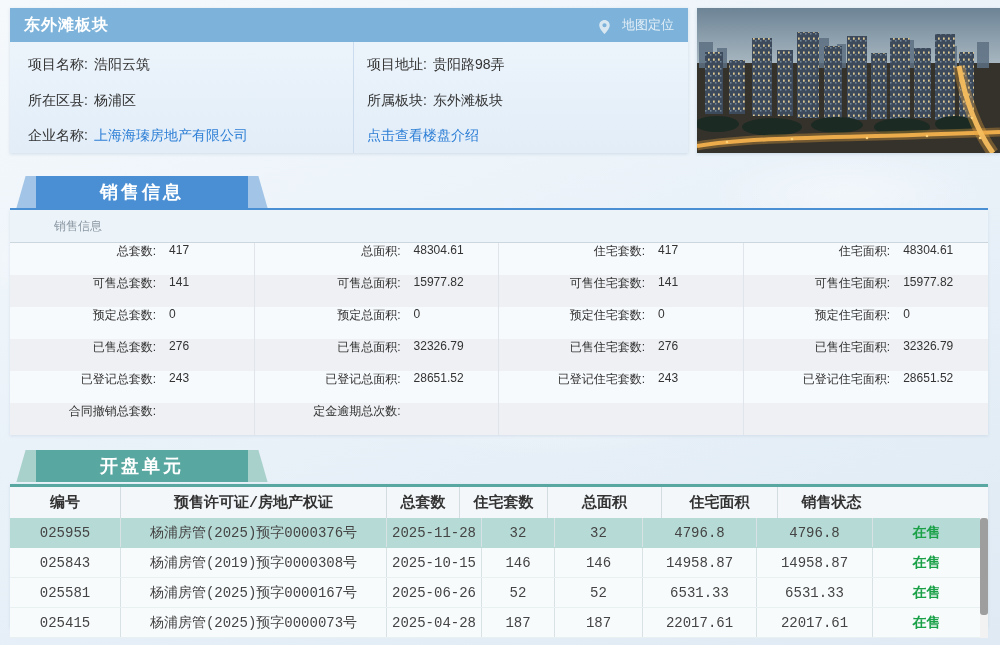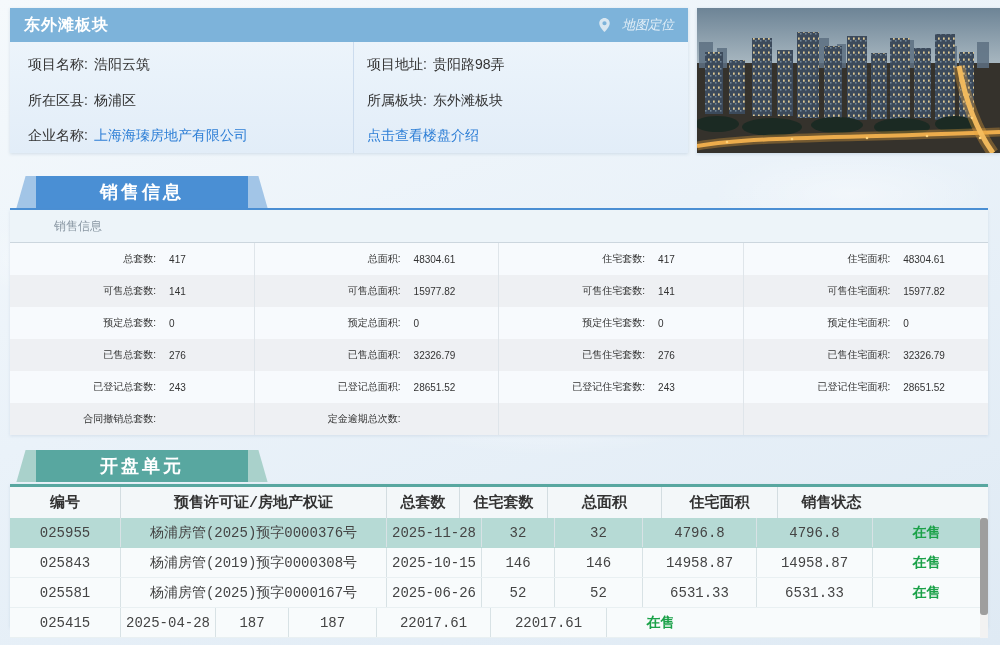--- a/index.html
+++ b/index.html
@@ -14,21 +14,21 @@
     background:
       radial-gradient(220px 70px at 12% 40%, rgba(255,255,255,.65), rgba(255,255,255,0) 70%),
       radial-gradient(260px 80px at 55% 62%, rgba(255,255,255,.5), rgba(255,255,255,0) 70%),
       radial-gradient(200px 60px at 85% 30%, rgba(255,255,255,.4), rgba(255,255,255,0) 70%);
     pointer-events:none;
   }
   
   .top-left{position:absolute;left:10px;top:8px;width:678px;height:145px;box-shadow:0 1px 3px rgba(120,150,180,.25);}
   .hdr-bar{height:34px;background:#7db3da;display:flex;align-items:center;justify-content:space-between;padding:0 14px;box-sizing:border-box;}
   .hdr-title{color:#fff;font-size:16px;font-weight:bold;letter-spacing:1px;}
-  .map-btn{display:flex;align-items:center;gap:12px;color:rgba(255,255,255,.78);font-size:13px;cursor:pointer;font-style:italic;}
+  .map-btn{display:flex;align-items:flex-end;gap:12px;color:rgba(255,255,255,.78);font-size:13px;cursor:pointer;}
   .map-btn svg{display:block;}
   .info-body{height:111px;background:linear-gradient(180deg,#ecf4fb,#e2edf8);position:relative;display:flex;box-sizing:border-box;}
   .info-col{width:50%;box-sizing:border-box;padding:12px 18px 8px 18px;display:flex;flex-direction:column;justify-content:space-between;}
   .info-divider{position:absolute;left:343px;top:0;bottom:0;width:1px;background:#ccdcee;}
   .info-row{font-size:14px;line-height:20px;white-space:nowrap;}
   .info-label{color:#333;margin-right:6px;}
   .info-value{color:#333;}
   .info-link{color:#2e7fd6;cursor:pointer;}
   .photo{position:absolute;left:697px;top:8px;width:303px;height:145px;box-shadow:0 1px 3px rgba(120,150,180,.3);}
   .photo svg{display:block;}
@@ -42,21 +42,21 @@
   .tab.blue .flap{background:#a2c5e7;}
   .tab.teal .tab-body{background:#58a7a0;}
   .tab.teal .flap{background:#a9d1cb;}
   
   .sales-line{position:absolute;left:10px;top:208px;width:978px;height:2px;background:#4a8fd4;}
   .sales-table{position:absolute;left:10px;top:210px;width:978px;box-shadow:0 1px 3px rgba(120,150,180,.2);}
   .s-subtitle{height:33px;line-height:33px;background:#edf4f9;color:#8b98a4;font-size:12px;padding-left:44px;border-bottom:1px solid #ccd6de;box-sizing:border-box;}
   .s-row{display:flex;height:32px;}
   .s-row.odd{background:#f7fafd;}
   .s-row.even{background:#eef0f3;}
-  .s-cell{width:25%;box-sizing:border-box;display:flex;align-items:center;border-right:1px solid #dfe5ea;font-size:10px;}
+  .s-cell{width:25%;box-sizing:border-box;display:flex;align-items:flex-start;border-right:1px solid #dfe5ea;font-size:12px;}
   .s-cell:last-child{border-right:none;}
   .s-label{display:inline-block;width:60%;text-align:right;color:#333;}
   .s-value{margin-left:13px;color:#333;}
   
   .units-table{position:absolute;left:10px;top:484px;width:978px;border-top:3px solid #58a7a0;box-shadow:0 1px 3px rgba(120,150,180,.2);}
   .u-header{display:flex;height:31px;background:#f3f7f9;font-weight:bold;font-size:15px;color:#333;}
   .u-rows-wrap{position:relative;width:978px;height:104px;background:#fef9c3;}
   .u-row{display:flex;height:30px;font-size:14px;background:#f8fbfc;border-bottom:1px solid #e9f0f2;box-sizing:border-box;cursor:pointer;}
   .u-row.hl{background:#b6dad5;border-bottom:1px solid #b6dad5;}
   .u-cell{box-sizing:border-box;display:flex;align-items:center;justify-content:center;border-right:1px solid #d8e2e5;height:100%;color:#444;overflow:hidden;white-space:nowrap;font-family:Liberation Mono, monospace;}
@@ -339,20 +339,21 @@
           <div class="u-cell c1">杨浦房管(2025)预字0000167号</div>
           <div class="u-cell c2">2025-06-26</div>
           <div class="u-cell c3">52</div>
           <div class="u-cell c4">52</div>
           <div class="u-cell c5">6531.33</div>
           <div class="u-cell c6">6531.33</div>
           <div class="u-cell c7 status">在售</div>
         </div>
         <div class="u-row">
           <div class="u-cell c0">025415</div>
+          <div class="u-cell c1">杨浦房管(2025)预字0000073号</div>
           <div class="u-cell c2">2025-04-28</div>
           <div class="u-cell c3">187</div>
           <div class="u-cell c4">187</div>
           <div class="u-cell c5">22017.61</div>
           <div class="u-cell c6">22017.61</div>
           <div class="u-cell c7 status">在售</div>
         </div>
       </div>
     <div class="u-scrollbar">
       <div class="u-thumb"></div>

